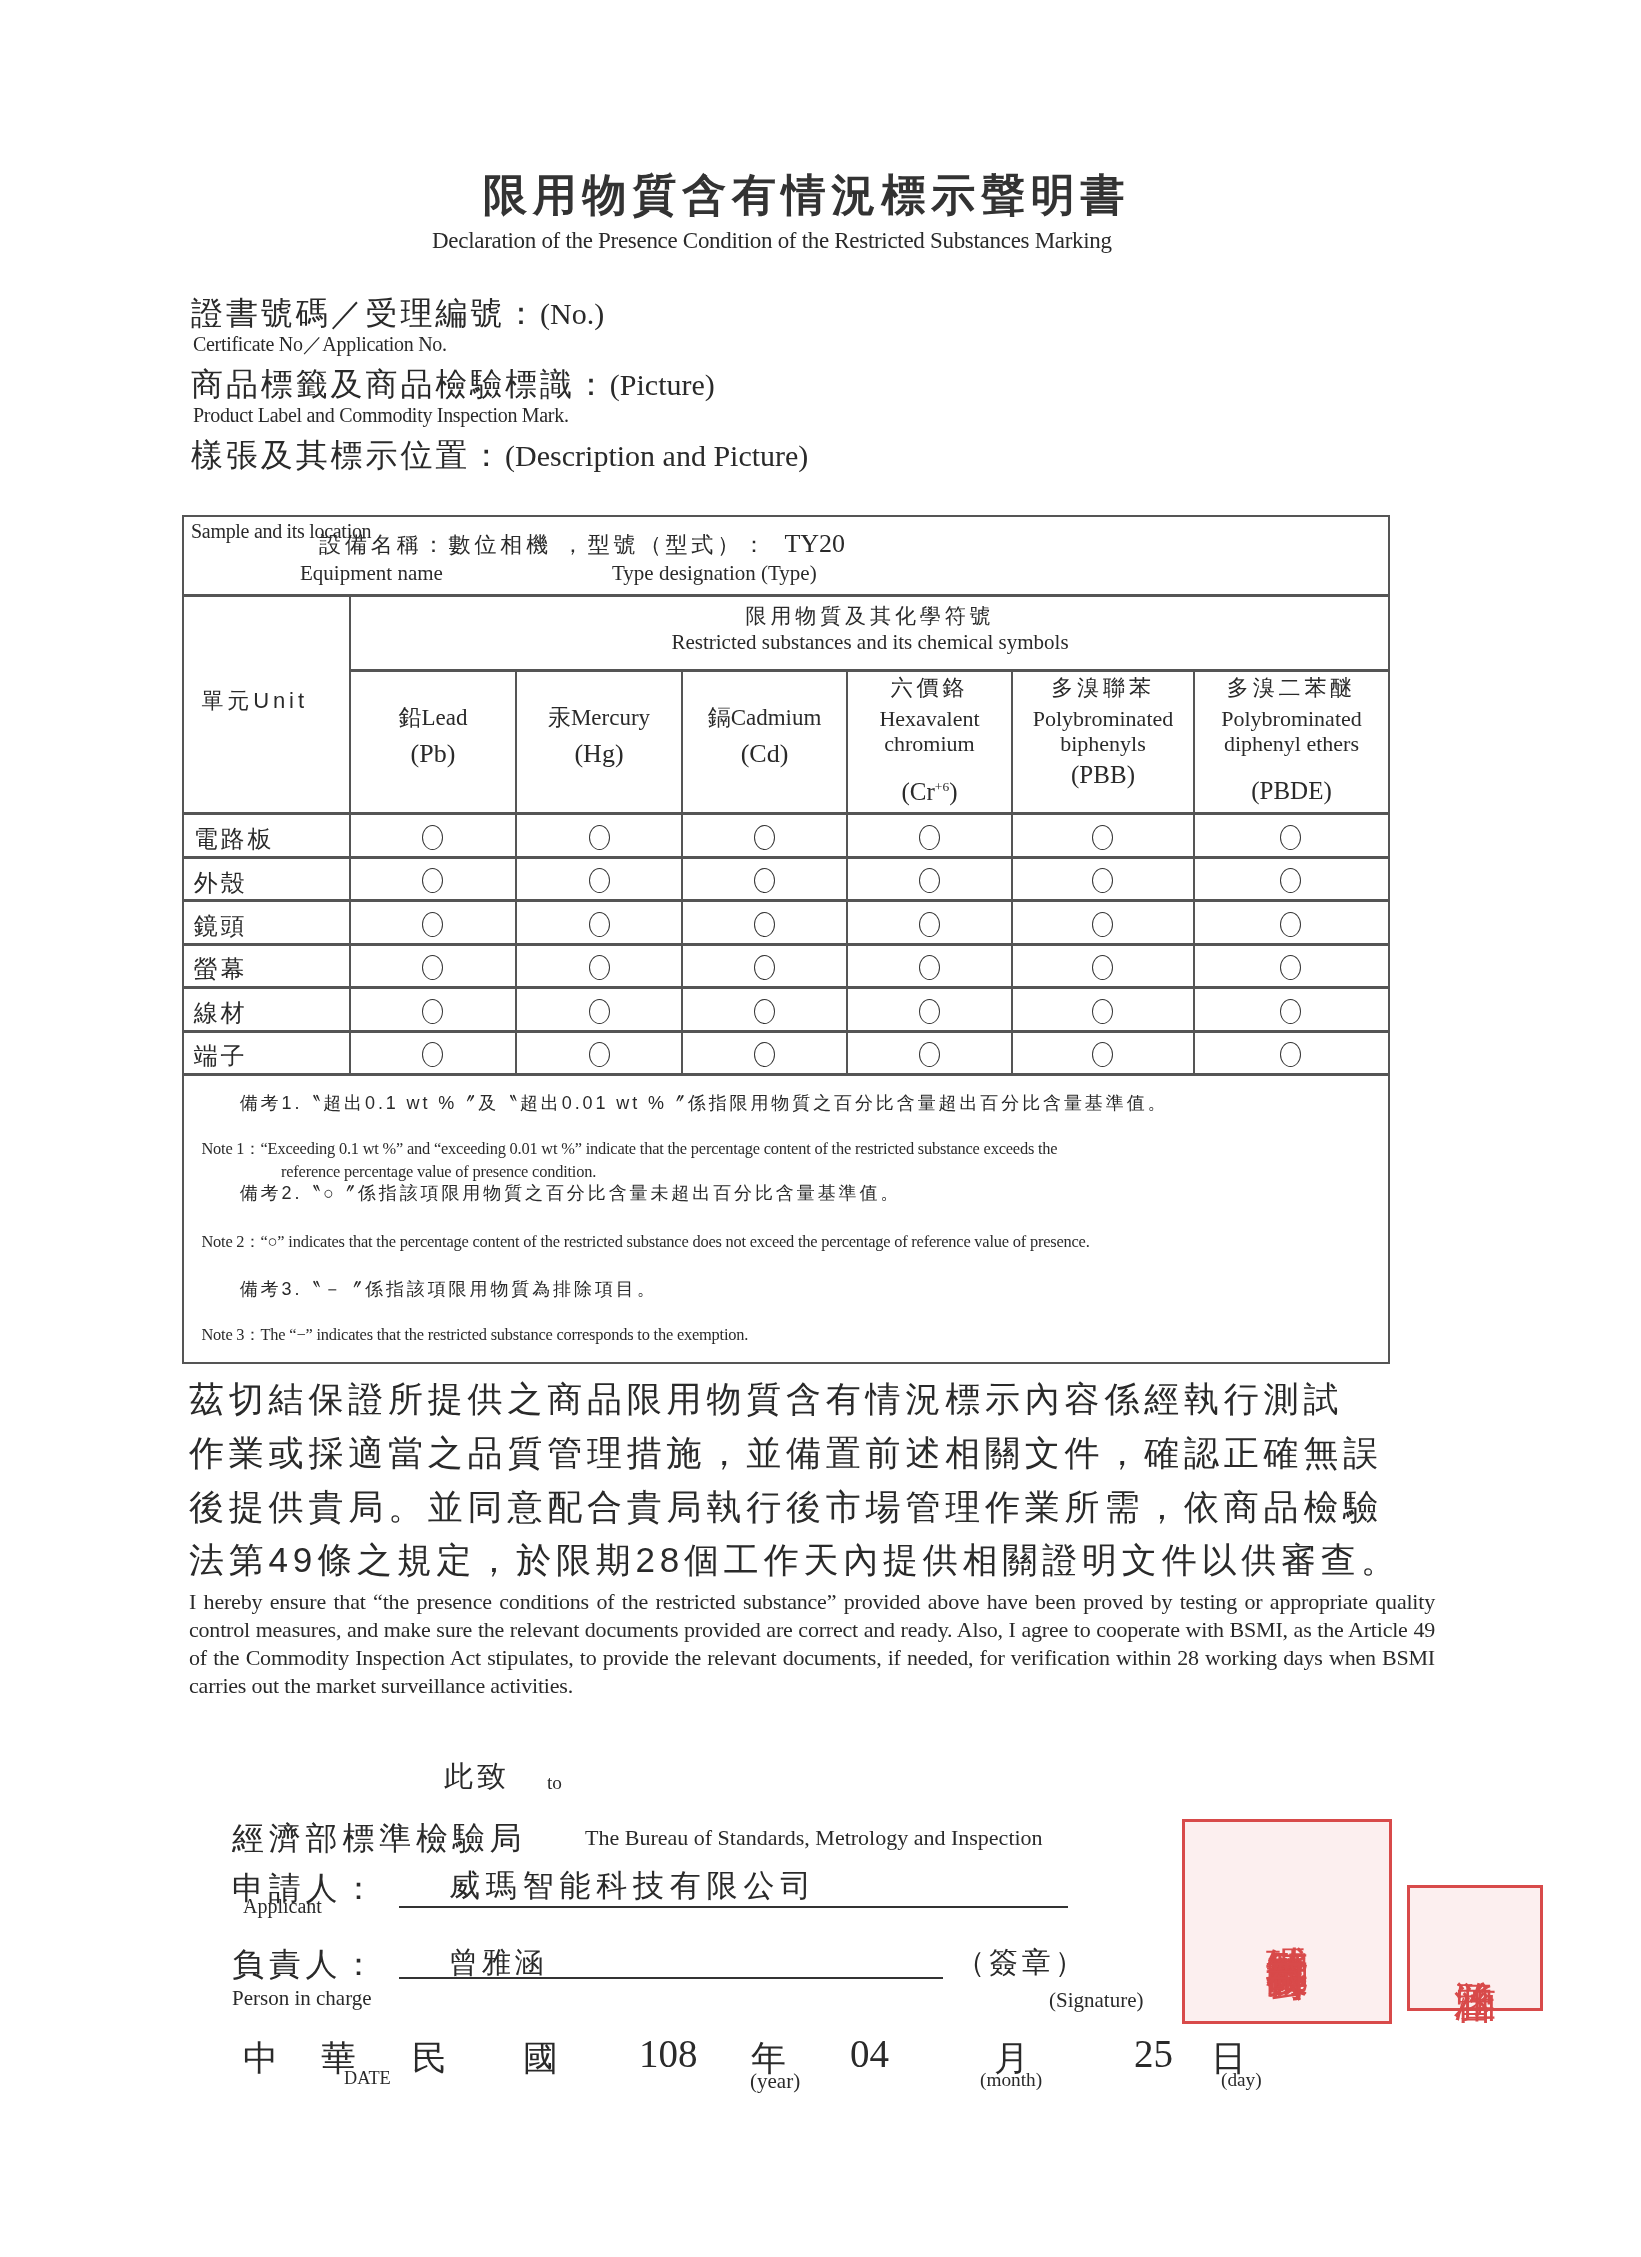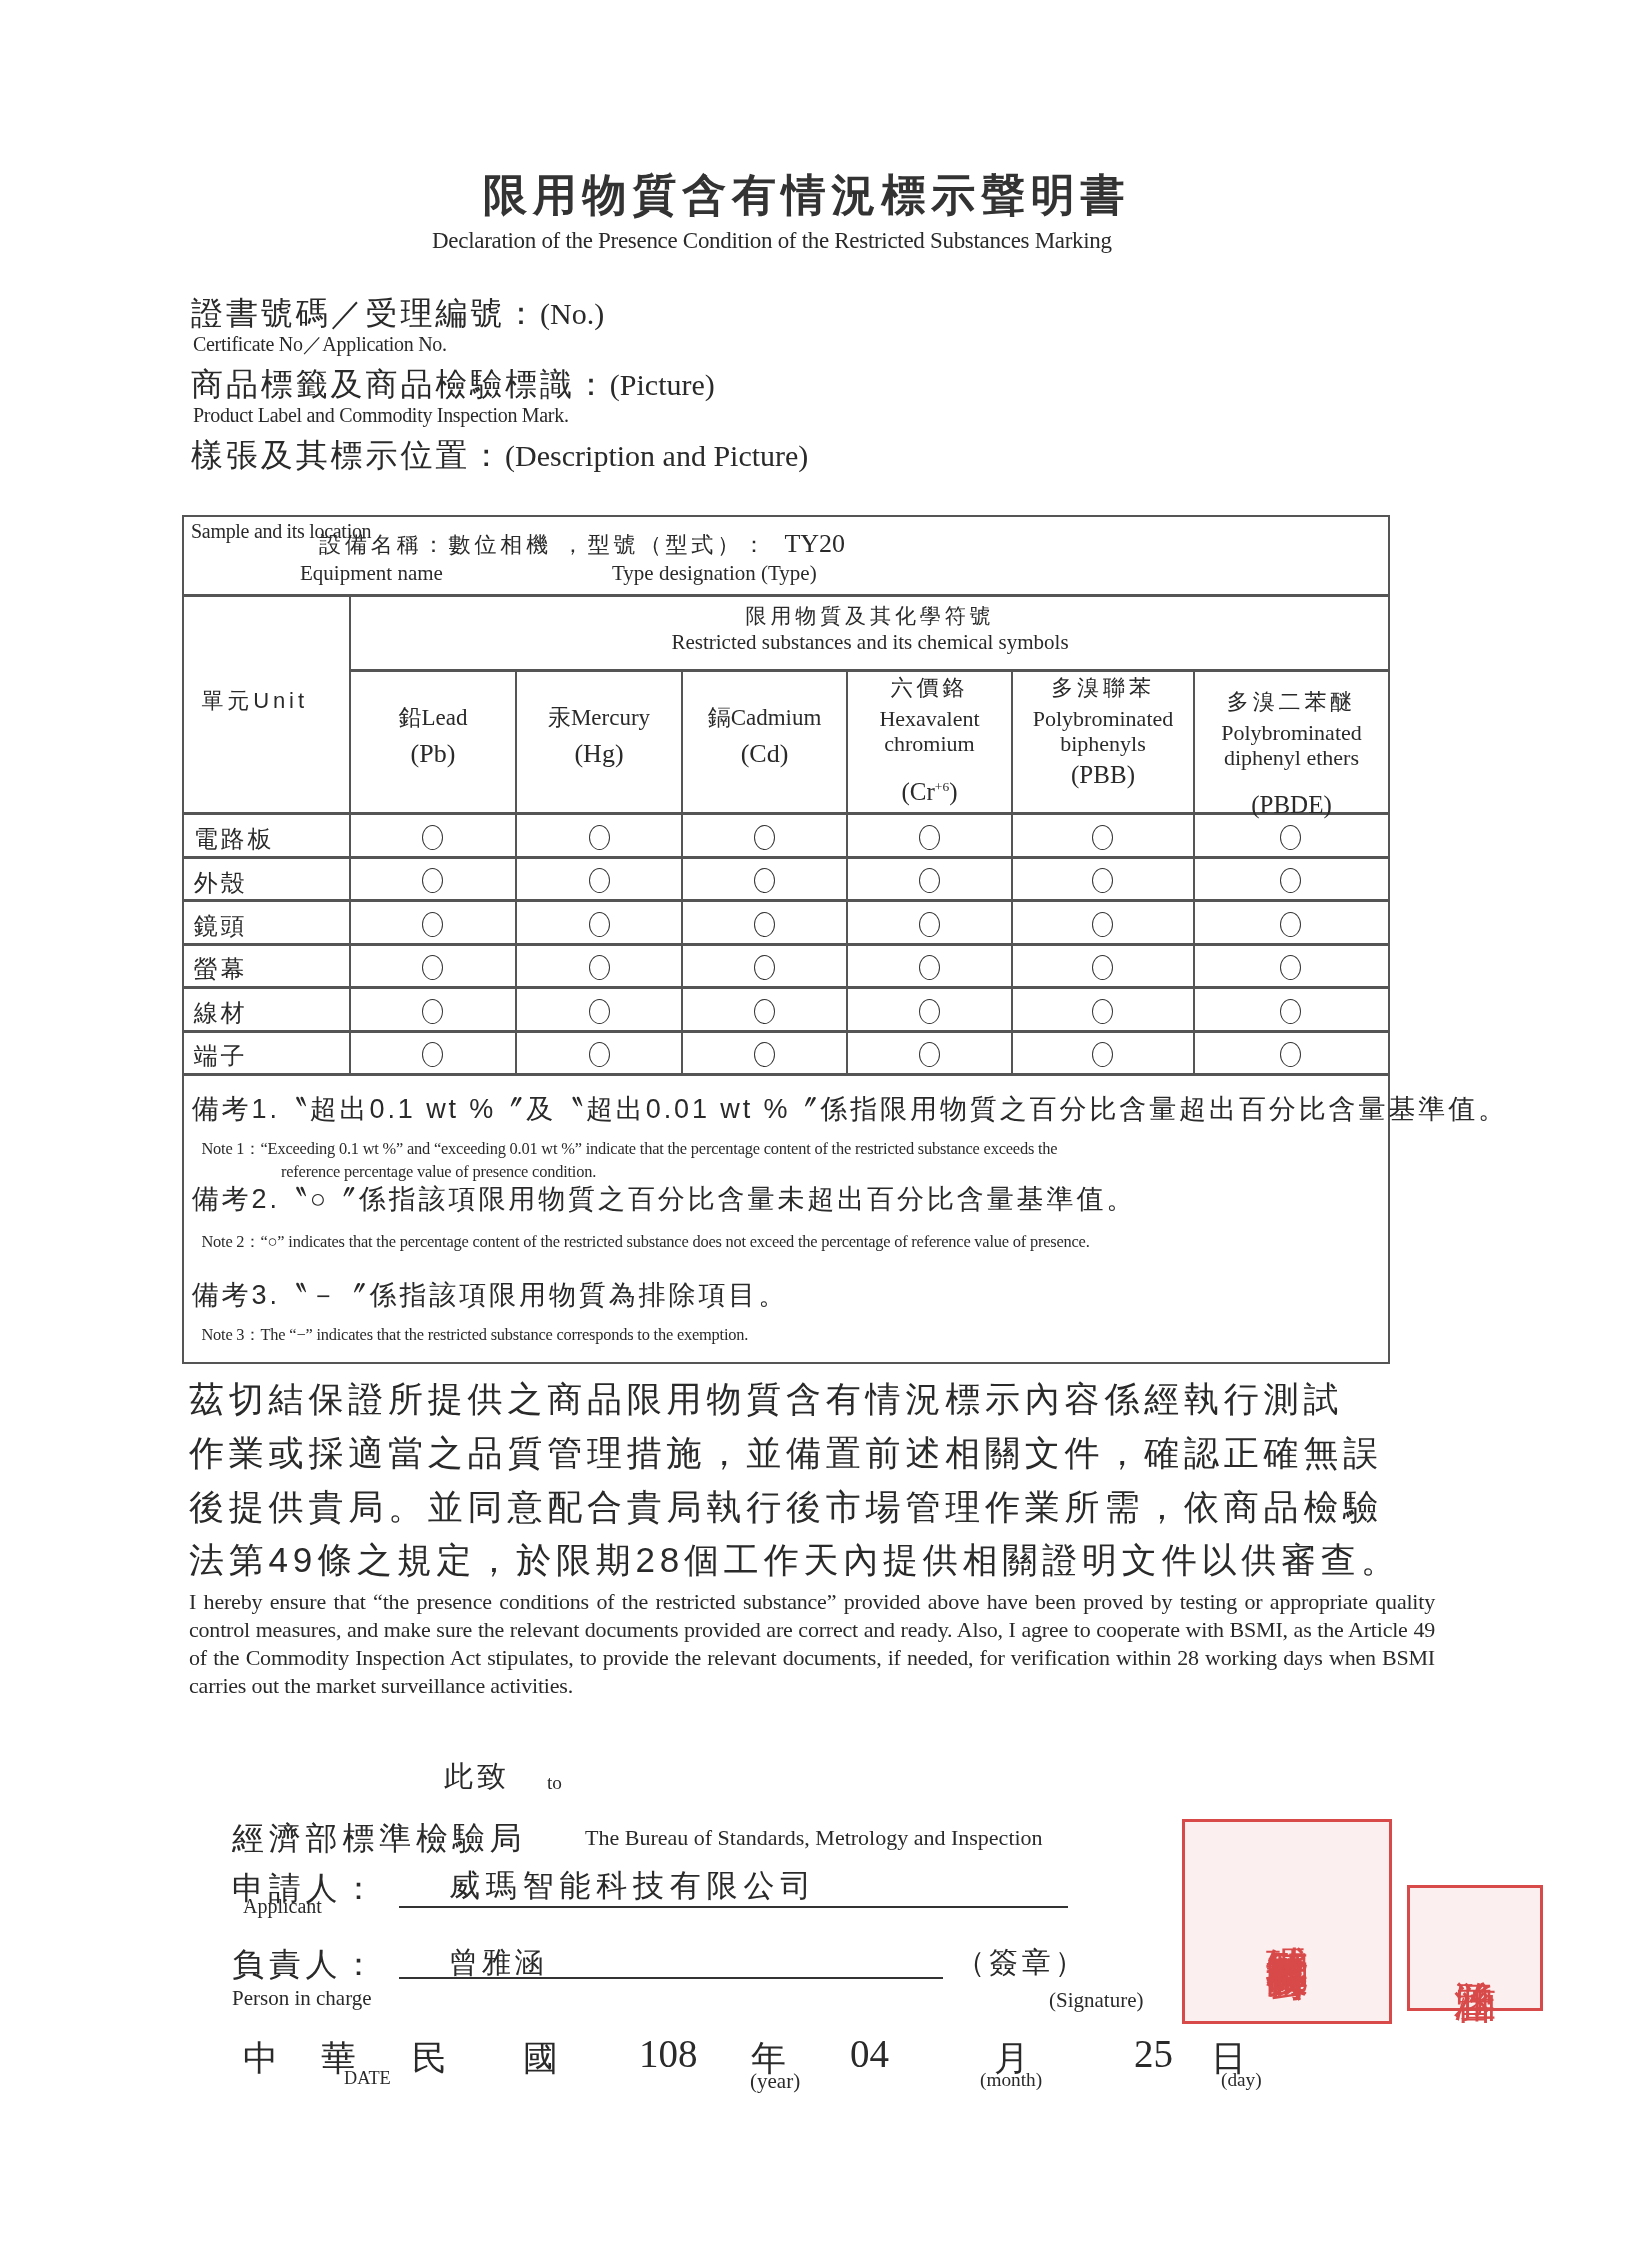--- a/index.html
+++ b/index.html
@@ -13,21 +13,21 @@
   .hdr-zh { font-size: 32px; letter-spacing: 2.9px; }
   .hdr-sub { font-size: 20px; letter-spacing: -0.3px; }
 
   
   .tbl { position: absolute; left: 182px; top: 515px; width: 1208px; height: 849px; border: 2.9px solid #555; box-sizing: border-box; }
   .line { position: absolute; background: #555; }
   .cell-text { position: absolute; text-align: center; line-height: 1.15; }
   .unit-label { position: absolute; left: 9.7px; font-size: 24px; letter-spacing: 2.9px; }
   .mark { position: absolute; width: 21px; height: 25px; border: 1.9px solid #333; border-radius: 50%; box-sizing: border-box; }
 
-  .note-zh { font-size: 27px; letter-spacing: 2.9px; }
+  .note-zh { font-size: 18px; letter-spacing: 2.9px; margin-left: 48px; }
   .note-en { font-size: 16.4px; letter-spacing: -0.2px; }
 
   .decl-zh { left: 189px; font-size: 35px; letter-spacing: 4.8px; }
   .decl-en { left: 189px; width: 1246px; top: 1588px; font-size: 22px; line-height: 28px; white-space: normal; text-align: justify; letter-spacing: -0.2px; }
 
   .sig-zh { font-size: 32px; letter-spacing: 4.8px; }
   .underline { position: absolute; height: 1.9px; background: #333; }
   .stamp { position: absolute; border: 3.9px solid #d84a4a; box-sizing: border-box; background: rgba(232,120,120,0.12); color: #d84a4a;
            font-family: "DejaVu Serif", serif; display: flex; align-items: center; justify-content: center; text-align: center; }
   .stamp-big { left: 1182px; top: 1819px; width: 210px; height: 205px; font-size: 42px; line-height: 46px; writing-mode: vertical-rl; letter-spacing: 1.9px; }
@@ -101,21 +101,21 @@
     <div style="margin-top:5.8px;">Hexavalent</div>
     <div>chromium</div>
     <div style="margin-top:21px;font-size:25px;"><span>(Cr</span><sup style="font-size:13.5px;">+6</sup><span>)</span></div>
   </div>
   <div class="cell-text en" style="left:829px;width:180px;top:158px;font-size:22px;">
     <div class="zh" style="font-size:22px;">多溴聯苯</div>
     <div style="margin-top:5.8px;">Polybrominated</div>
     <div>biphenyls</div>
     <div style="margin-top:3.9px;font-size:25px;">(PBB)</div>
   </div>
-  <div class="cell-text en" style="left:1011px;right:0;top:172px;font-size:22px;">
+  <div class="cell-text en" style="left:1011px;right:0;top:158px;font-size:22px;">
     <div class="zh" style="font-size:22px;">多溴二苯醚</div>
     <div style="margin-top:5.8px;">Polybrominated</div>
     <div>diphenyl ethers</div>
     <div style="margin-top:20px;font-size:25px;">(PBDE)</div>
   </div>
 
   <div id="data-rows">
       <div class="unit-label zh" style="top: 306px;">電路板</div>
       <div class="mark" title="○" style="left: 238px; top: 308px;"></div>
       <div class="mark" title="○" style="left: 405px; top: 308px;"></div>

